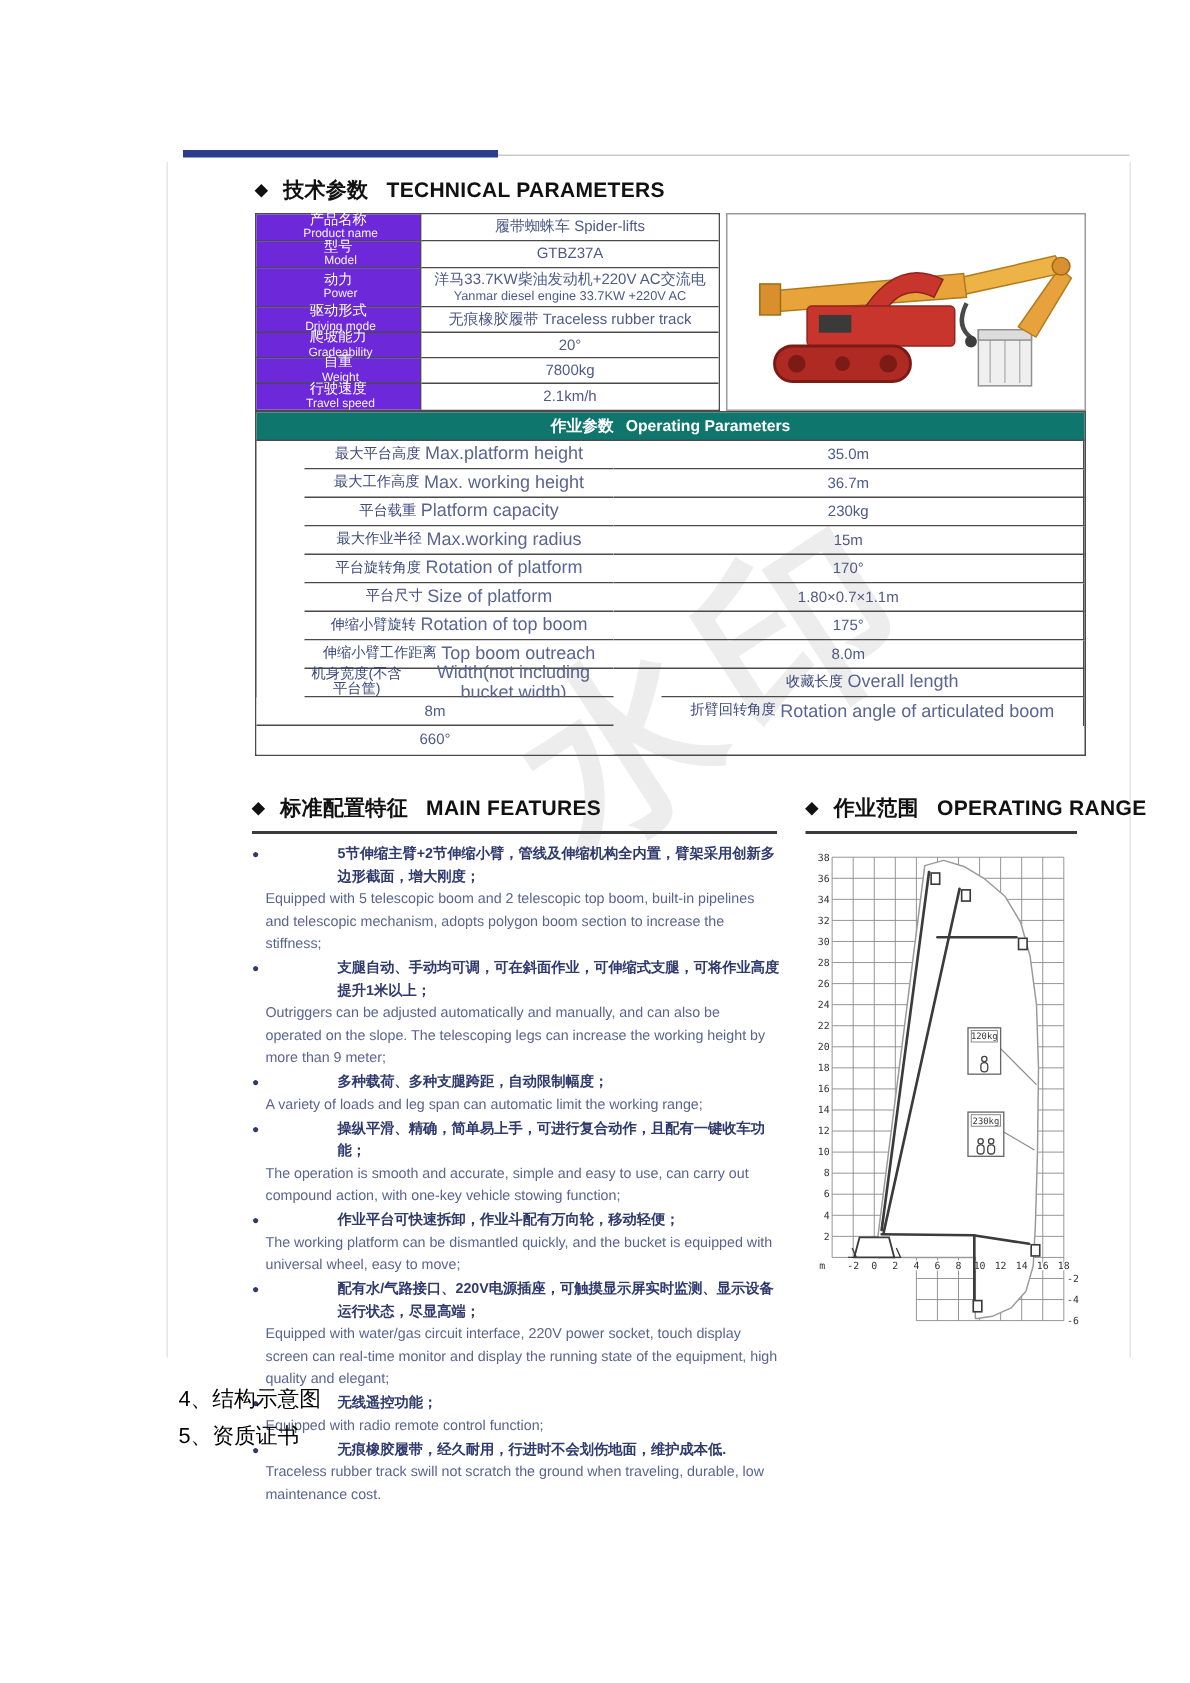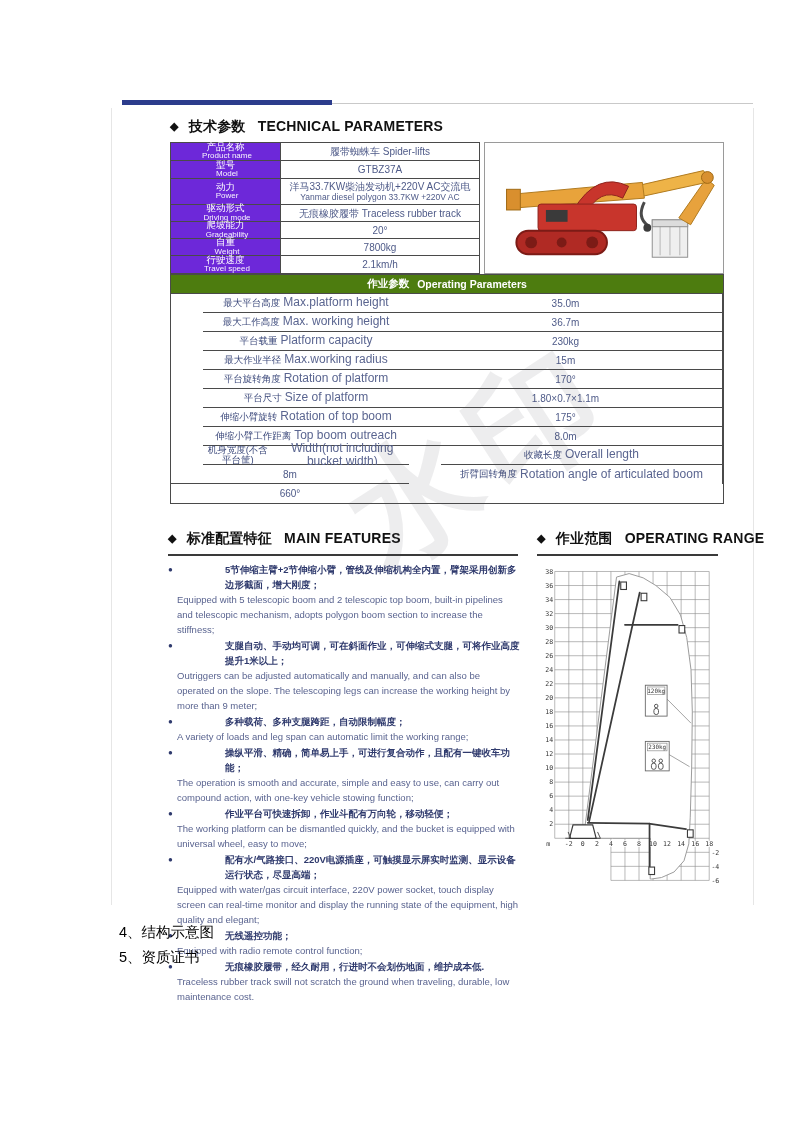--- a/index.html
+++ b/index.html
@@ -29,21 +29,21 @@
   .label-blue .en{font-size:8px;opacity:.95;margin-left:3px;}
   .val{background:#fff;color:#4e5a88;font-size:10px;}
   .val .sub{font-size:8.5px;margin-top:1px;}
 
   .img-box{left:484px;top:142px;width:238px;height:130px;border:1px solid #9a9a9a;background:#fff;
       display:flex;align-items:center;justify-content:center;}
 
   
   .t2{left:170px;top:274px;width:552px;display:grid;grid-template-columns:238px 314px;
       grid-auto-rows:19px;border:1px solid #4a4a4a;}
-  .t2 .hdr{grid-column:1 / 3;background:#4d7c0f;color:#fff;font-weight:bold;font-size:10.5px;
+  .t2 .hdr{grid-column:1 / 3;background:#0f766e;color:#fff;font-weight:bold;font-size:10.5px;
       display:flex;align-items:center;justify-content:center;border-bottom:1px solid #4a4a4a;}
   .t2 .lab{background:#fff;color:#3d4a7c;font-size:9.5px;flex-direction:row;gap:3px;margin-left:32px;}
   .t2 .lab .en{color:#5a6590;font-size:12px;}
 
   
   .feat-title{left:168px;top:530px;}
   .feat-underline{left:168px;top:554px;width:350px;}
   .feat-list{left:168px;top:562px;width:352px;font-size:9.5px;line-height:15px;}
   .feat-item{position:relative;padding-left:9px;margin-bottom:1px;}
   .feat-item .dot{position:absolute;left:0;top:0;color:#2f3a6d;font-size:8px;}
@@ -92,21 +92,21 @@
     </div>
     <div class="cell val">
       <div>GTBZ37A</div>
     </div>
     <div class="cell label-blue">
       <span class="zh">动力</span>
       <span class="en">Power</span>
     </div>
     <div class="cell val">
       <div>洋马33.7KW柴油发动机+220V AC交流电</div>
-      <div class="sub">Yanmar diesel polygon  33.7KW +220V AC</div>
+      <div class="sub">Yanmar diesel engine  33.7KW +220V AC</div>
     </div>
     <div class="cell label-blue">
       <span class="zh">驱动形式</span>
       <span class="en">Driving mode</span>
     </div>
     <div class="cell val">
       <div>无痕橡胶履带 Traceless rubber track</div>
     </div>
     <div class="cell label-blue">
       <span class="zh">爬坡能力</span>

